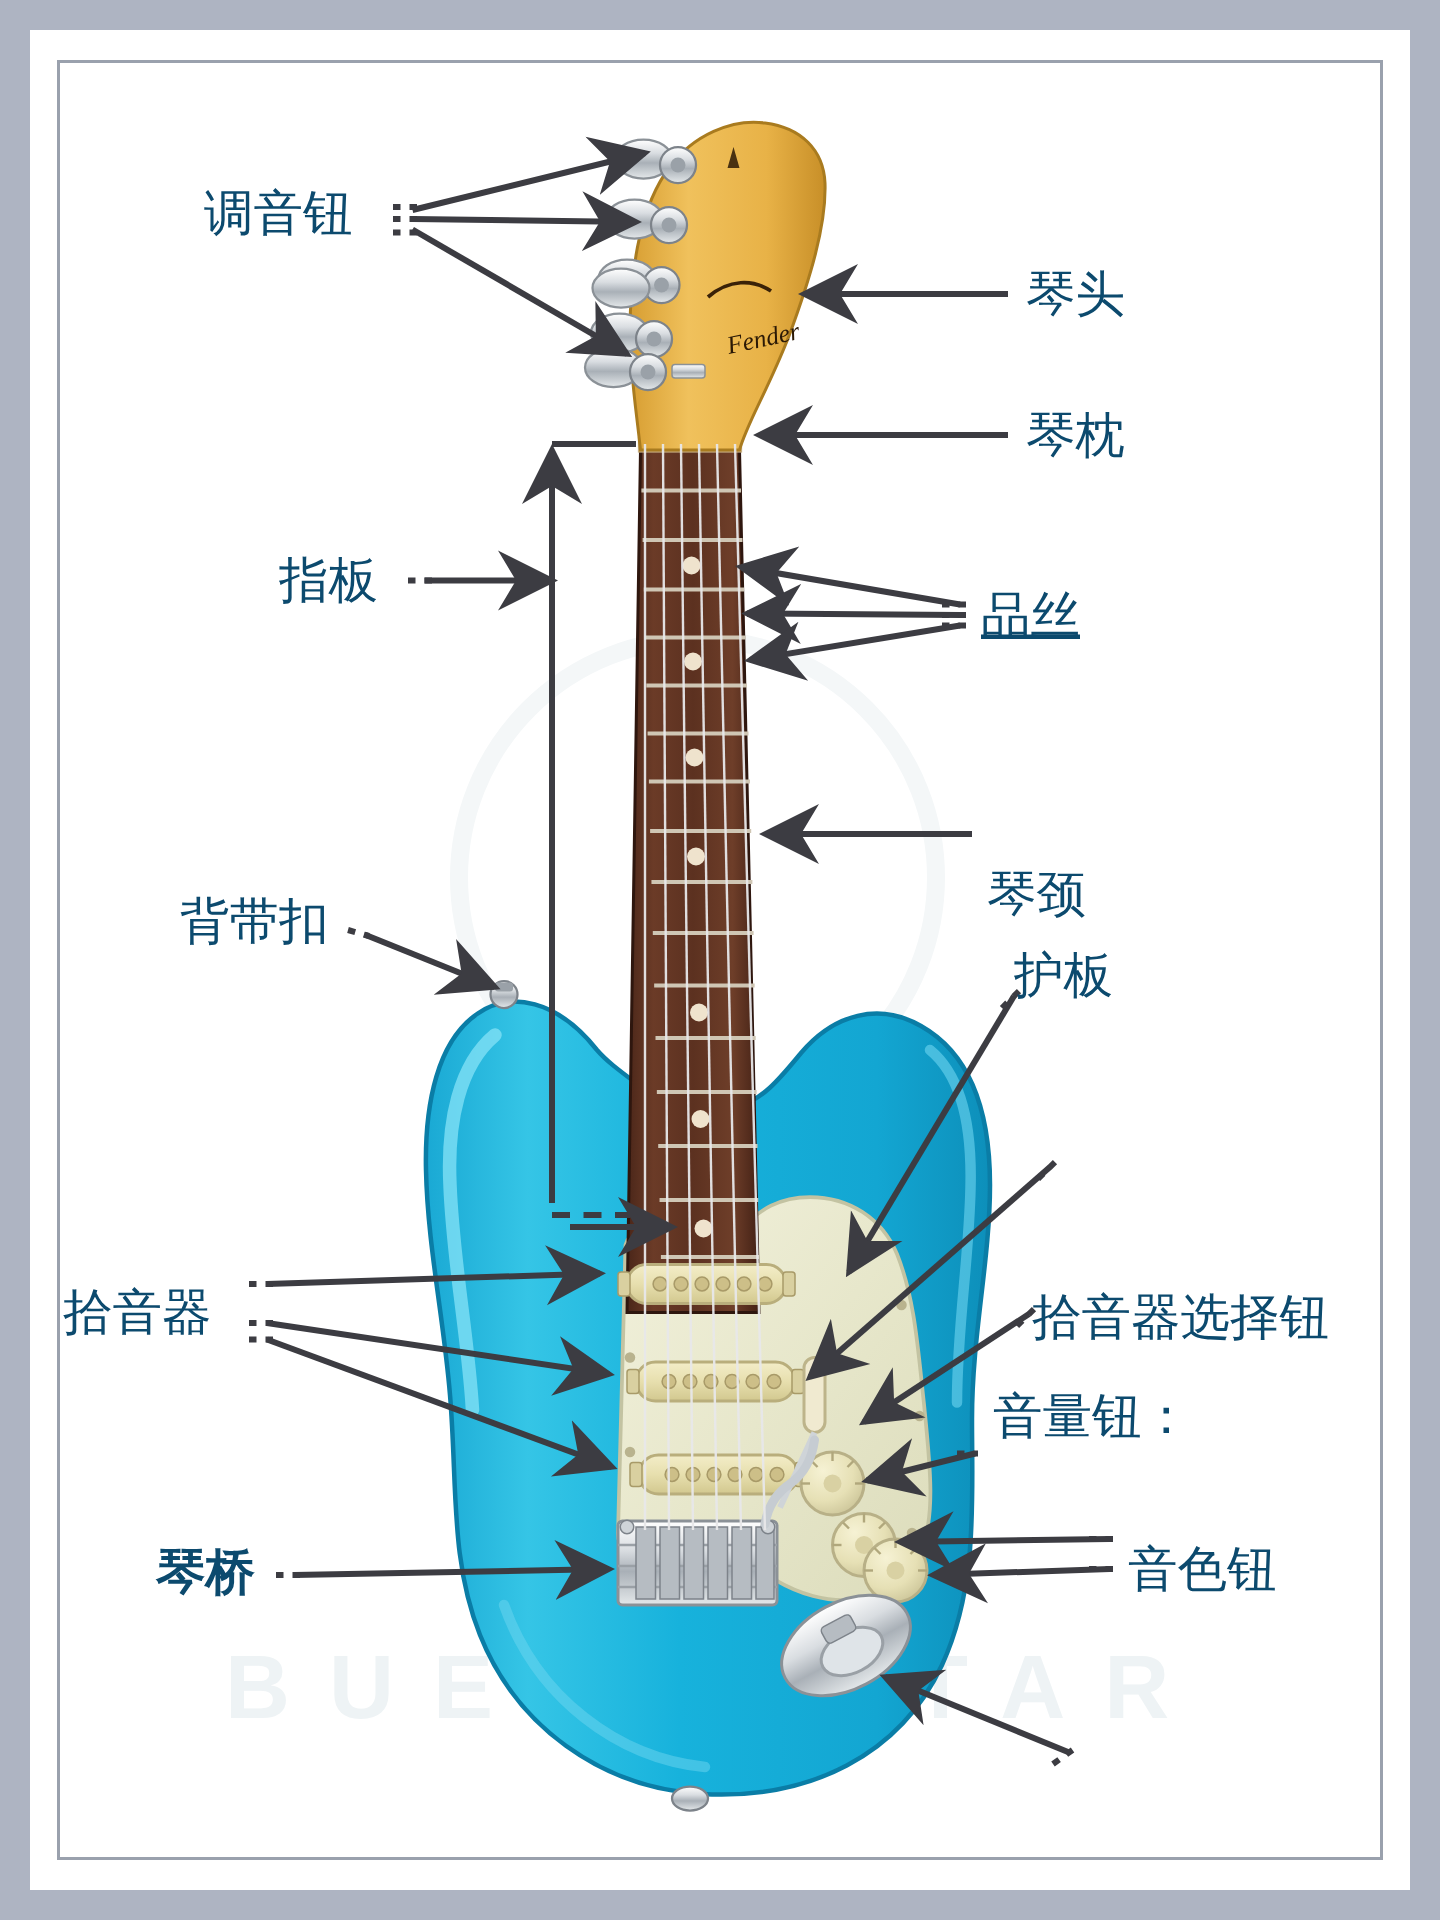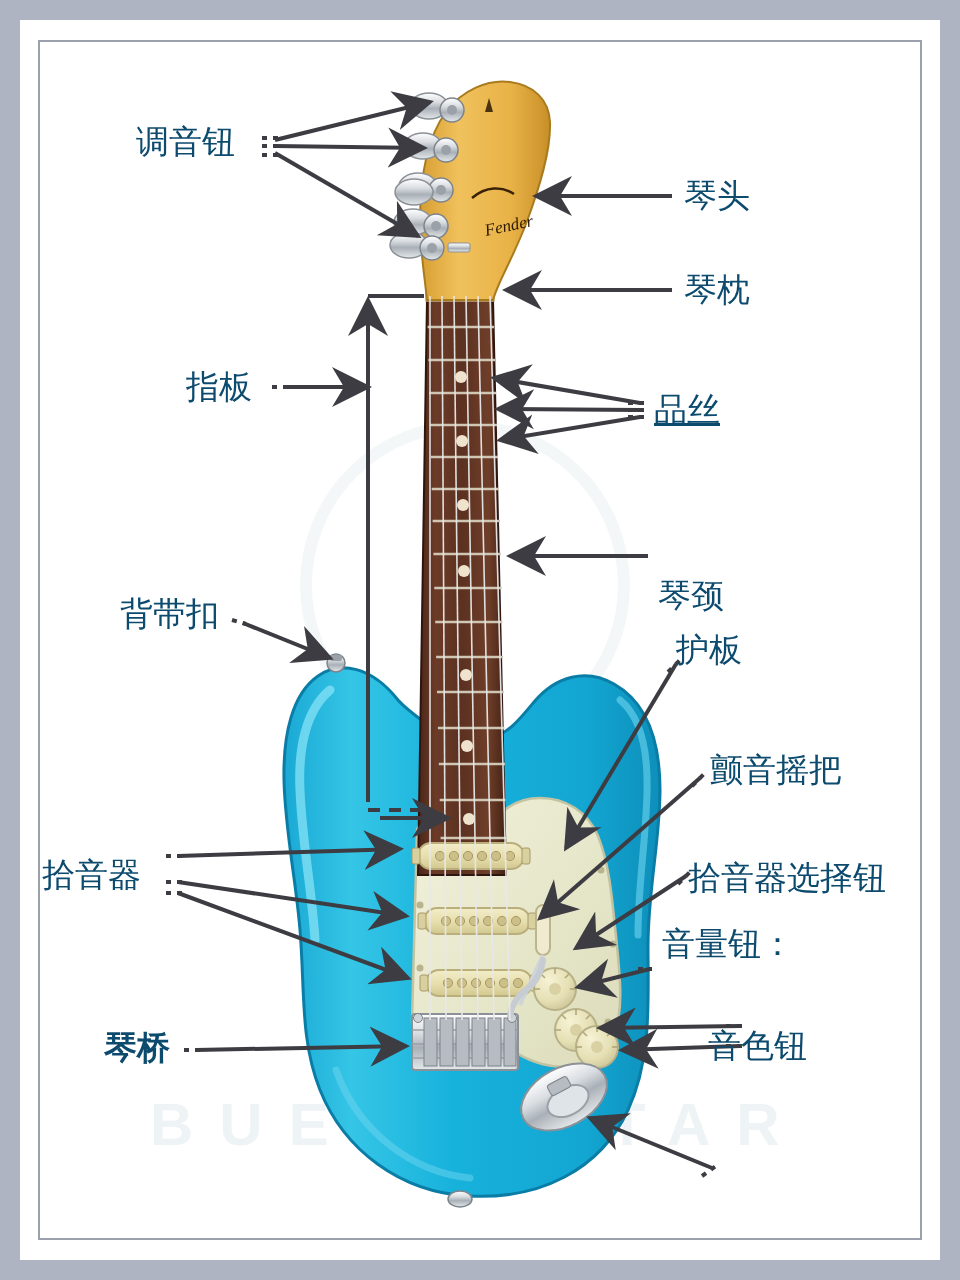--- a/index.html
+++ b/index.html
@@ -464,20 +464,19 @@
   </svg>
 
   <div class="label" style="left:136px;  top:122px;">调音钮</div>
   <div class="label" style="left:684px;  top:176px;">琴头</div>
   <div class="label" style="left:684px;  top:270px;">琴枕</div>
   <div class="label" style="left:186px;  top:367px;">指板</div>
   <div class="label" style="left:654px;  top:390px;text-decoration:underline;">品丝</div>
   <div class="label" style="left:658px;  top:536px;margin-top:40px;">琴颈</div>
   <div class="label" style="left:120px;  top:594px;">背带扣</div>
   <div class="label" style="left:676px;  top:630px;">护板</div>
-  <div class="label" style="left:710px;  top:750px;">颤音摇把</div>
   <div class="label" style="left:42px;   top:855px;">拾音器</div>
   <div class="label" style="left:662px;  top:924px;">音量钮：</div>
   <div class="label" style="left:688px;  top:858px;">拾音器选择钮</div>
   <div class="label" style="left:104px;  top:1028px;font-weight:bold;">琴桥</div>
-  <div class="label" style="left:708px;  top:1026px;">音色钮</div>
+  <div class="label" style="left:752px;  top:1026px;">音色钮</div>
 
 </div>
 
 </body></html>

